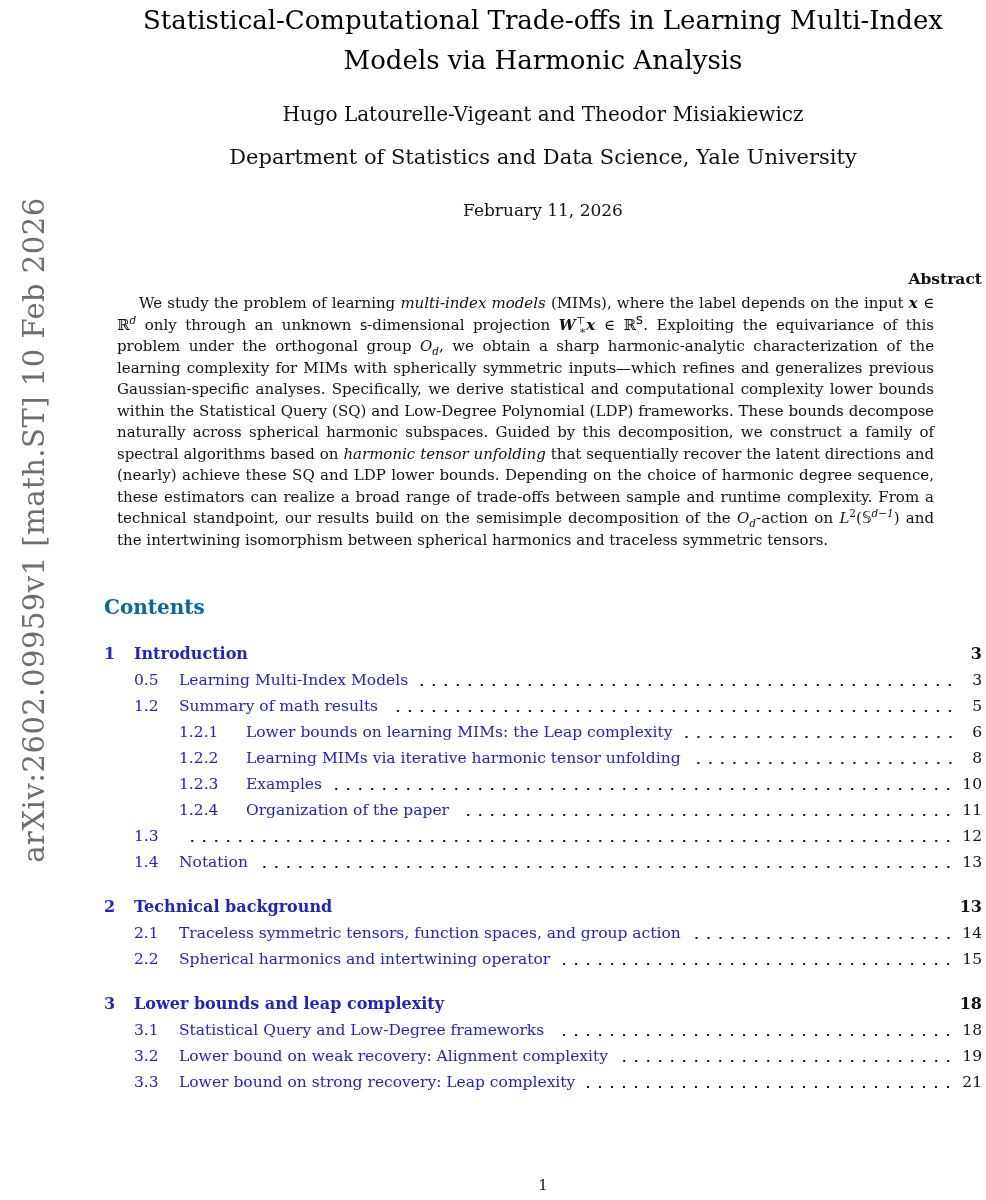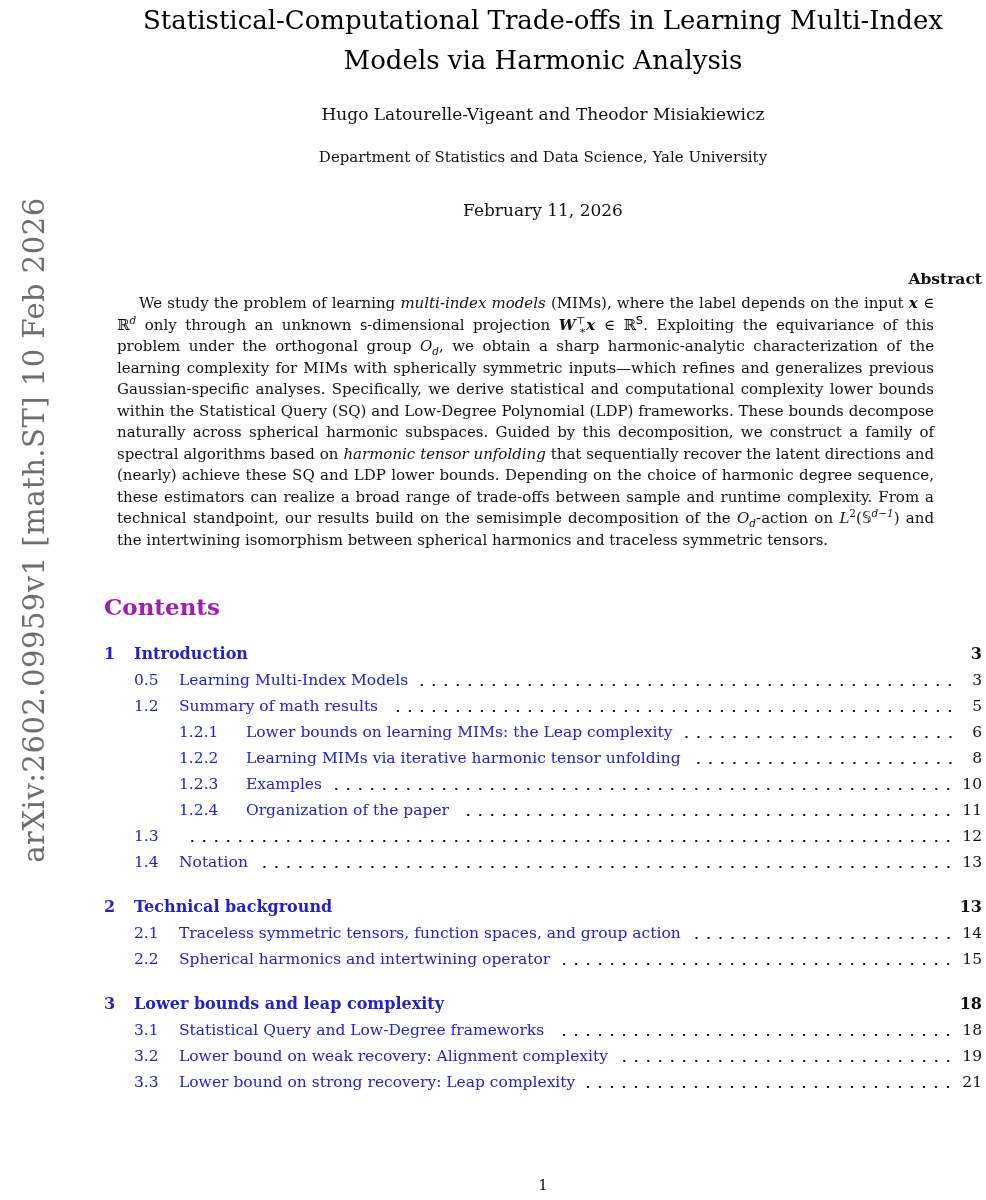--- a/index.html
+++ b/index.html
@@ -15,41 +15,41 @@
     position:absolute;white-space:nowrap;
     transform:translate(-50%,-50%) rotate(-90deg);
     font-size:29px;color:#6e6e6e;letter-spacing:0.5px;
   }
   .content{position:absolute;left:104px;top:0;width:878px;}
   .header{text-align:center;}
   .paper-title{
     margin:0;font-size:26px;font-weight:normal;
     line-height:40px;color:#000;
   }
-  .authors{margin-top:24px;font-size:17px;line-height:20px;}
-  .affiliation{margin-top:24px;font-size:15px;line-height:18px;}
+  .authors{margin-top:24px;font-size:20px;line-height:20px;}
+  .affiliation{margin-top:24px;font-size:21px;line-height:18px;}
   .date{margin-top:34px;font-size:17px;line-height:20px;}
   .abstract-heading{
     margin-top:49px;text-align:right;font-weight:bold;font-size:15.5px;line-height:20px;
   }
   .abstract-body{
     margin:4px 48px 0 13px;
     font-size:15px;line-height:21.5px;text-align:justify;
   }
   .abstract-body p{margin:0;text-indent:22px;}
   .it{font-style:italic;}
   .bi{font-style:italic;font-weight:bold;}
   .mi{font-style:italic;}
   .sup{vertical-align:super;font-size:0.7em;line-height:0;}
   .sub{vertical-align:sub;font-size:0.7em;line-height:0;}
   .back{margin-left:-0.62em;}
   .sf{font-family:"DejaVu Sans","Liberation Sans",sans-serif;font-size:0.93em;}
   .bb{font-family:"DejaVu Sans","Liberation Sans",sans-serif;}
   .contents-heading{
-    margin:41px 0 0 0;font-size:23px;font-weight:bold;line-height:30px;color:#a21caf;
+    margin:41px 0 0 0;font-size:20px;font-weight:bold;line-height:30px;color:#0369a1;
   }
   .toc{margin-top:10px;font-size:15.5px;}
   .toc-row{display:flex;align-items:baseline;line-height:26px;color:#2222cc;}
   .toc-row.lvl0{font-weight:bold;font-size:16px;margin-top:19px;}
   .toc-num{flex:0 0 auto;}
   .lvl0 .toc-num{width:30px;}
   .lvl1{margin-left:30px;}
   .lvl1 .toc-num{width:45px;}
   .lvl2{margin-left:75px;}
   .lvl2 .toc-num{width:67px;}

